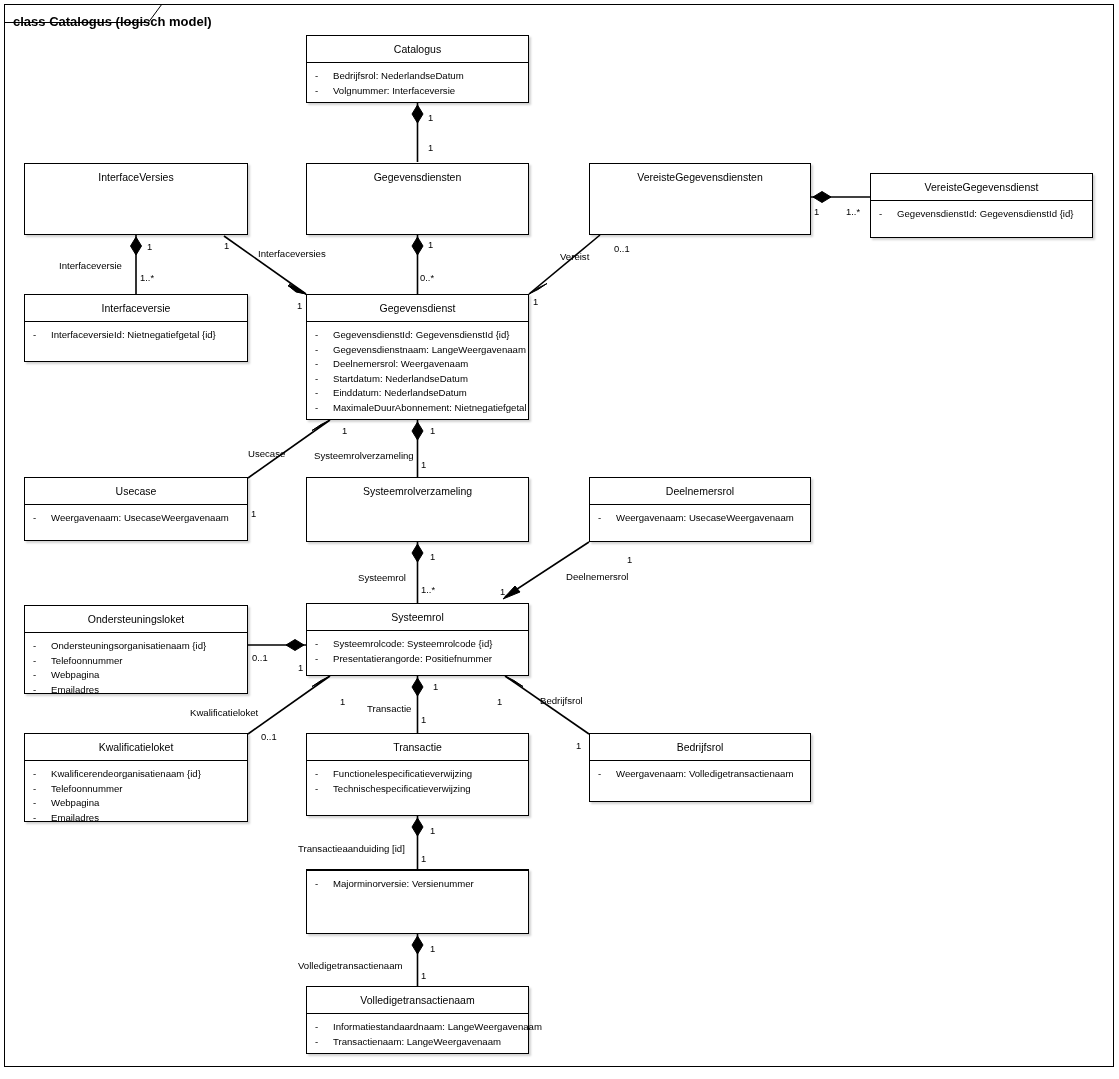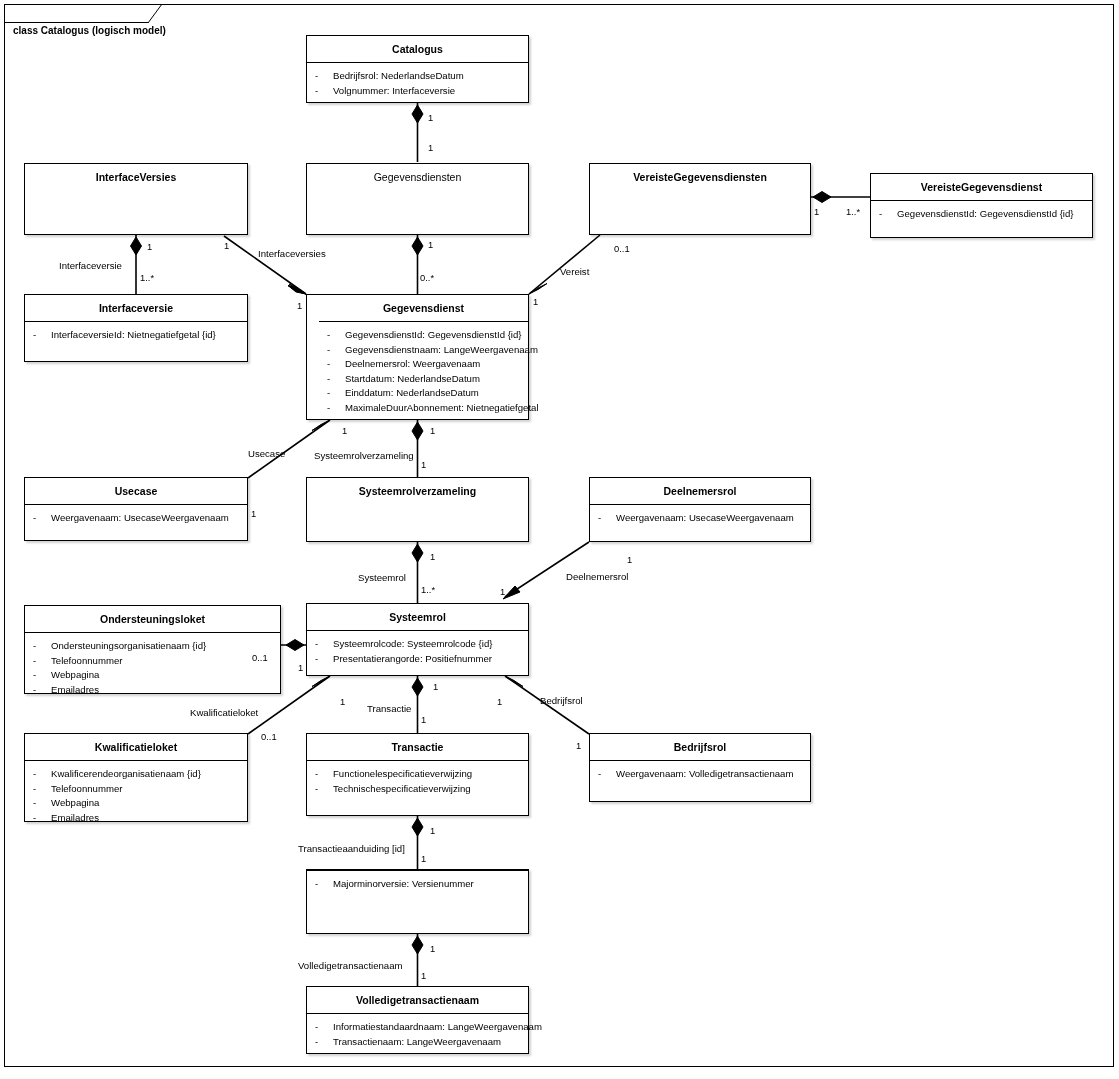--- a/index.html
+++ b/index.html
@@ -30,22 +30,22 @@
     height: 19px;
     width: 144px;
     background: #fff;
     border-top: 1px solid #000;
     border-left: 1px solid #000;
     border-bottom: 1px solid #000;
     z-index: 40;
   }
   #title-tab-text {
     position: absolute;
-    left: 8px; top: 20px;
-    font-size: 10px;
+    left: 8px; top: 9px;
+    font-size: 13px;
     font-weight: bold;
     color: #000;
     white-space: nowrap;
   }
   #title-tab-slant {
     position: absolute;
     left: 148px; top: 4px;
     width: 20px; height: 20px;
     z-index: 40;
     overflow: visible;
@@ -55,21 +55,21 @@
   .uml-class {
     position: absolute;
     background: #ffffff;
     border: 1.6px solid #000;
     z-index: 20;
     box-shadow: 2px 2px 2px rgba(0,0,0,0.18);
   }
   .uml-title {
     text-align: center;
     font-size: 10.5px;
-    font-weight: bold;
+    font-weight: normal;
     color: #000;
     padding: 7px 2px 7px 2px;
     line-height: 12px;
     white-space: nowrap;
     overflow: hidden;
   }
   .uml-title.plain { font-weight: normal; }
   .uml-sep {
     border-top: 1.6px solid #000;
     height: 0;
@@ -236,21 +236,21 @@
     <div class="uml-title">Interfaceversie</div>
     <div class="uml-sep"></div>
     <div class="uml-attrs">
       <div class="uml-attr">
           <span class="dash">-</span>
           <span class="txt">InterfaceversieId: Nietnegatiefgetal {id}</span>
         </div>
     </div>
   </div>
 
-  <div class="uml-class" style="left:306px; top:294px; width:223px; height:126px;padding-left:12px;">
+  <div class="uml-class" style="left:306px; top:294px; width:223px; height:126px;">
     <div class="uml-title">Gegevensdienst</div>
     <div class="uml-sep"></div>
     <div class="uml-attrs">
       <div class="uml-attr">
           <span class="dash">-</span>
           <span class="txt">GegevensdienstId: GegevensdienstId {id}</span>
         </div>
       <div class="uml-attr">
           <span class="dash">-</span>
           <span class="txt">Gegevensdienstnaam: LangeWeergavenaam</span>
@@ -293,21 +293,21 @@
     <div class="uml-title">Deelnemersrol</div>
     <div class="uml-sep"></div>
     <div class="uml-attrs">
       <div class="uml-attr">
           <span class="dash">-</span>
           <span class="txt">Weergavenaam: UsecaseWeergavenaam</span>
         </div>
     </div>
   </div>
 
-  <div class="uml-class" style="left:24px; top:605px; width:257px; height:89px;">
+  <div class="uml-class" style="left:24px; top:605px; width:224px; height:89px;">
     <div class="uml-title">Ondersteuningsloket</div>
     <div class="uml-sep"></div>
     <div class="uml-attrs">
       <div class="uml-attr">
           <span class="dash">-</span>
           <span class="txt">Ondersteuningsorganisatienaam {id}</span>
         </div>
       <div class="uml-attr">
           <span class="dash">-</span>
           <span class="txt">Telefoonnummer</span>
@@ -423,21 +423,21 @@
   <span class="role" style="left:258px; top:248px;">Interfaceversies</span>
   <span class="mult" style="left:297px; top:300px;">1</span>
 
   <span class="mult" style="left:428px; top:239px;">1</span>
   <span class="mult" style="left:420px; top:272px;">0..*</span>
 
   <span class="mult" style="left:814px; top:206px;">1</span>
   <span class="mult" style="left:846px; top:206px;">1..*</span>
 
   <span class="mult" style="left:614px; top:243px;">0..1</span>
-  <span class="role" style="left:560px; top:266px;text-align:right;">Vereist</span>
+  <span class="role" style="left:560px; top:251px;text-align:right;">Vereist</span>
   <span class="mult" style="left:533px; top:296px;">1</span>
 
   <span class="mult" style="left:342px; top:425px;">1</span>
   <span class="role" style="left:248px; top:448px;">Usecase</span>
   <span class="mult" style="left:251px; top:508px;">1</span>
 
   <span class="mult" style="left:430px; top:425px;">1</span>
   <span class="role" style="left:314px; top:450px;">Systeemrolverzameling</span>
   <span class="mult" style="left:421px; top:459px;">1</span>
 

